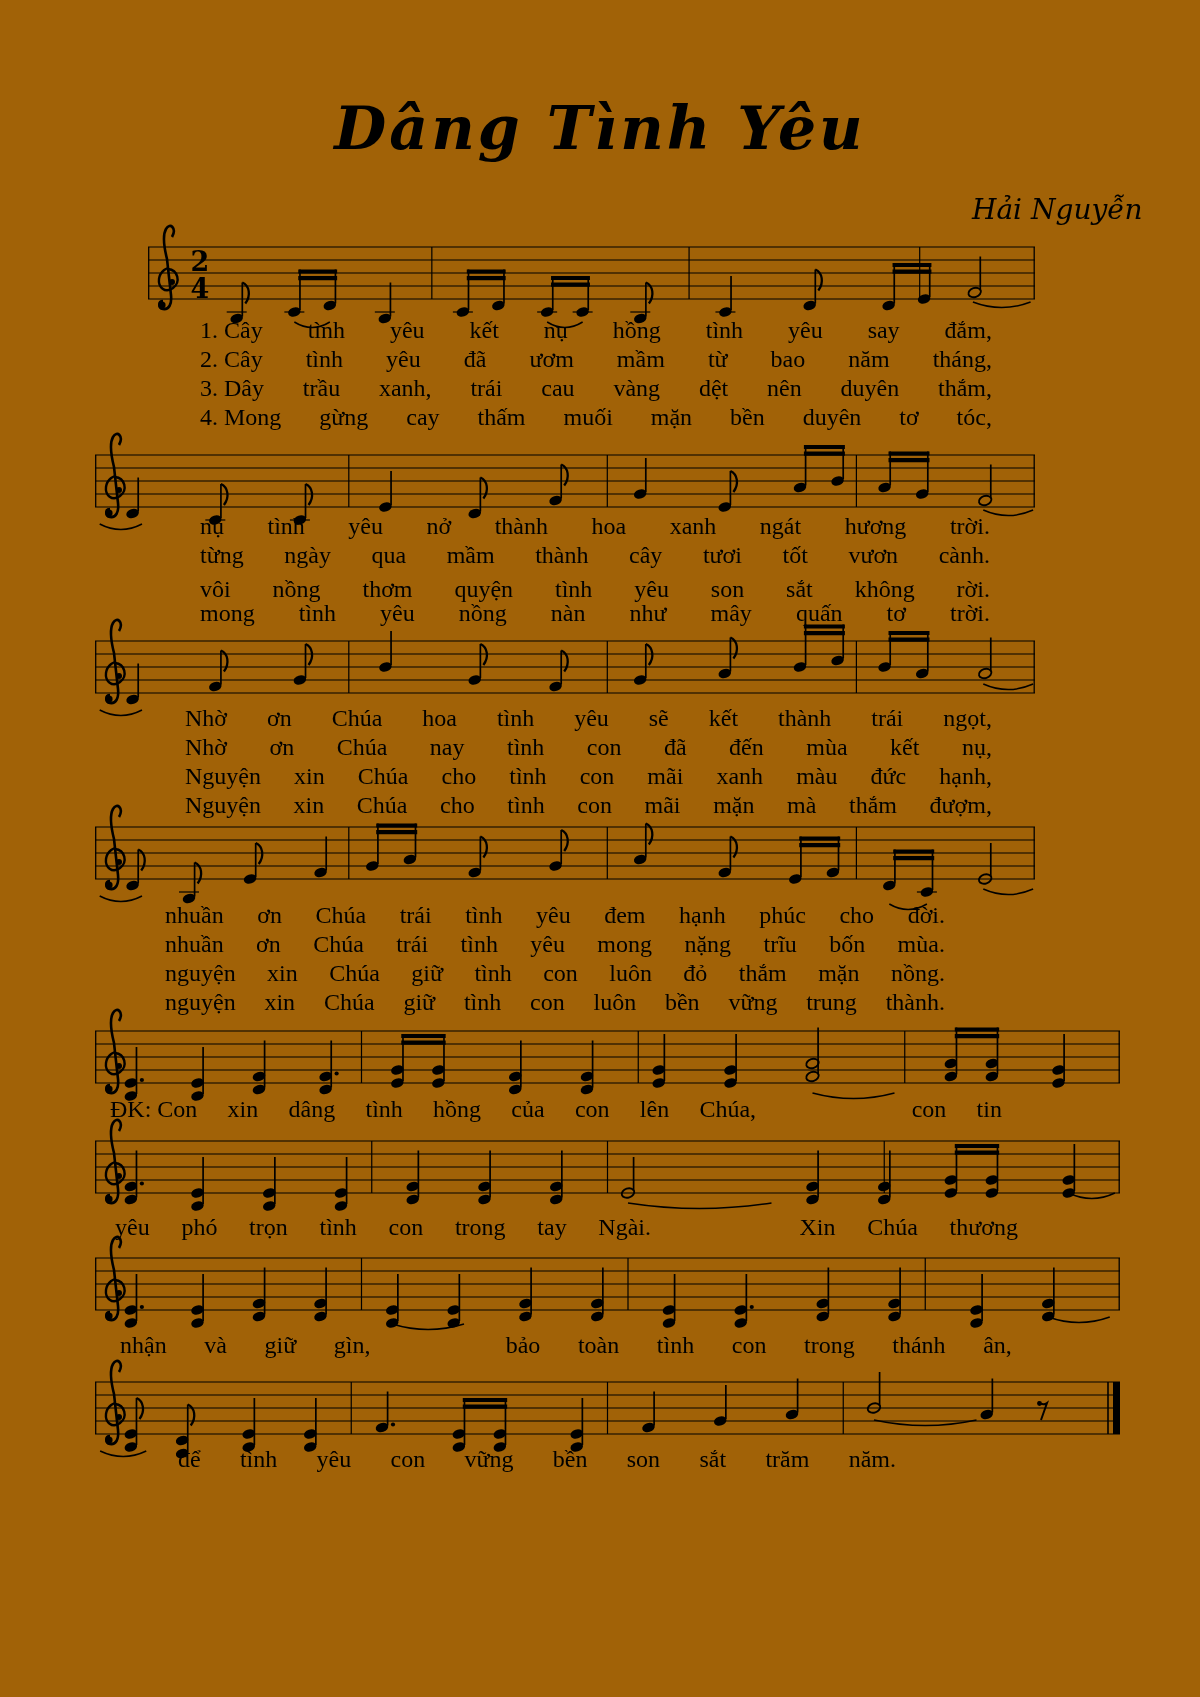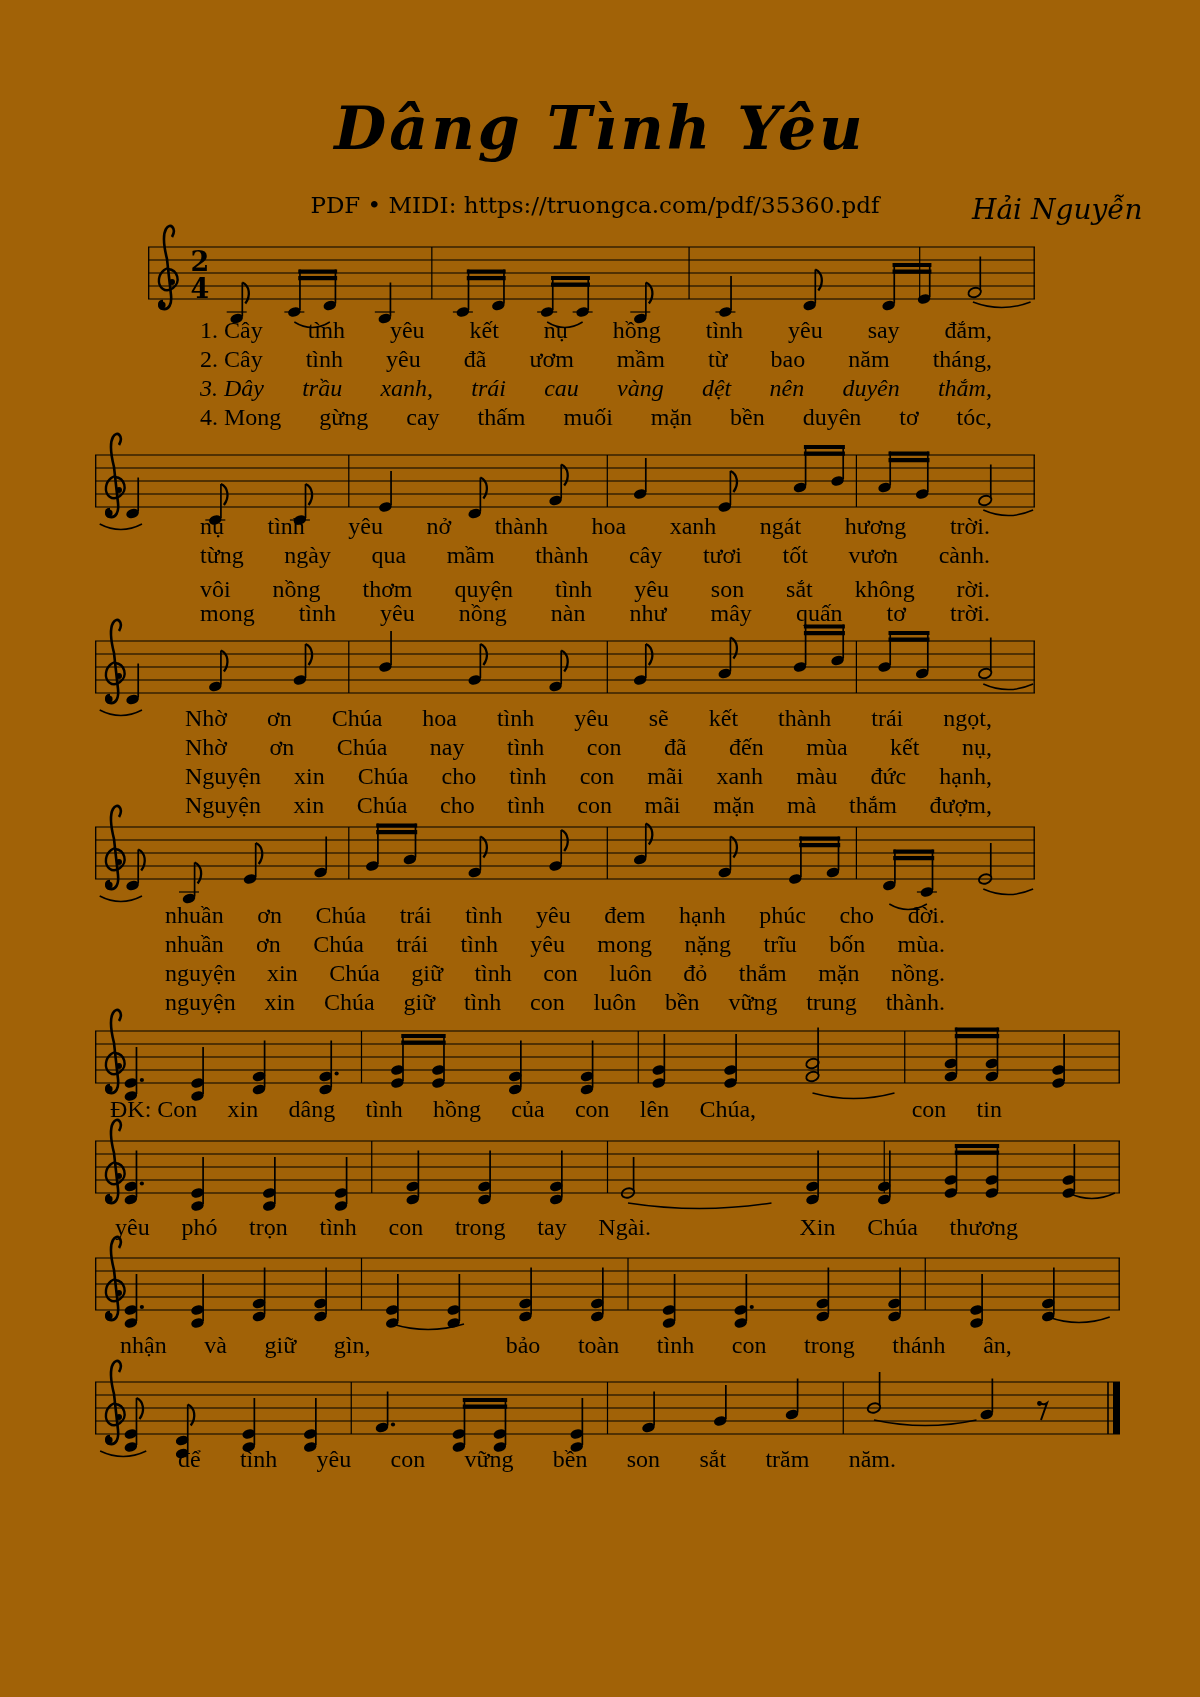--- a/index.html
+++ b/index.html
@@ -17,21 +17,20 @@
               font-size:24px;line-height:28px;white-space:nowrap;}
   .lyric-line span{white-space:pre;}
   .gap{flex:0 0 auto;}
   svg.system{position:absolute;}
 </style>
 </head>
 <body>
 
 <div class="page">
   <div class="title">Dâng Tình Yêu</div>
-  <div class="links"><span>PDF • MIDI: https://truongca.com/pdf/35360.pdf</span></div>
   <div class="author">Hải Nguyễn</div>
   <div id="score">
       <div class="lyric-line" style="top: 316px; left: 200px; width: 792px;">
         <span>1. Cây</span>
         <span>tình</span>
         <span>yêu</span>
         <span>kết</span>
         <span>nụ</span>
         <span>hồng</span>
         <span>tình</span>
@@ -44,21 +43,21 @@
         <span>tình</span>
         <span>yêu</span>
         <span>đã</span>
         <span>ươm</span>
         <span>mầm</span>
         <span>từ</span>
         <span>bao</span>
         <span>năm</span>
         <span>tháng,</span>
       </div>
-      <div class="lyric-line" style="top: 374px; left: 200px; width: 792px; font-style: italic;">
+      <div class="lyric-line" style="top: 374px; left: 200px; width: 792px;">
         <span>3. Dây</span>
         <span>trầu</span>
         <span>xanh,</span>
         <span>trái</span>
         <span>cau</span>
         <span>vàng</span>
         <span>dệt</span>
         <span>nên</span>
         <span>duyên</span>
         <span>thắm,</span>

